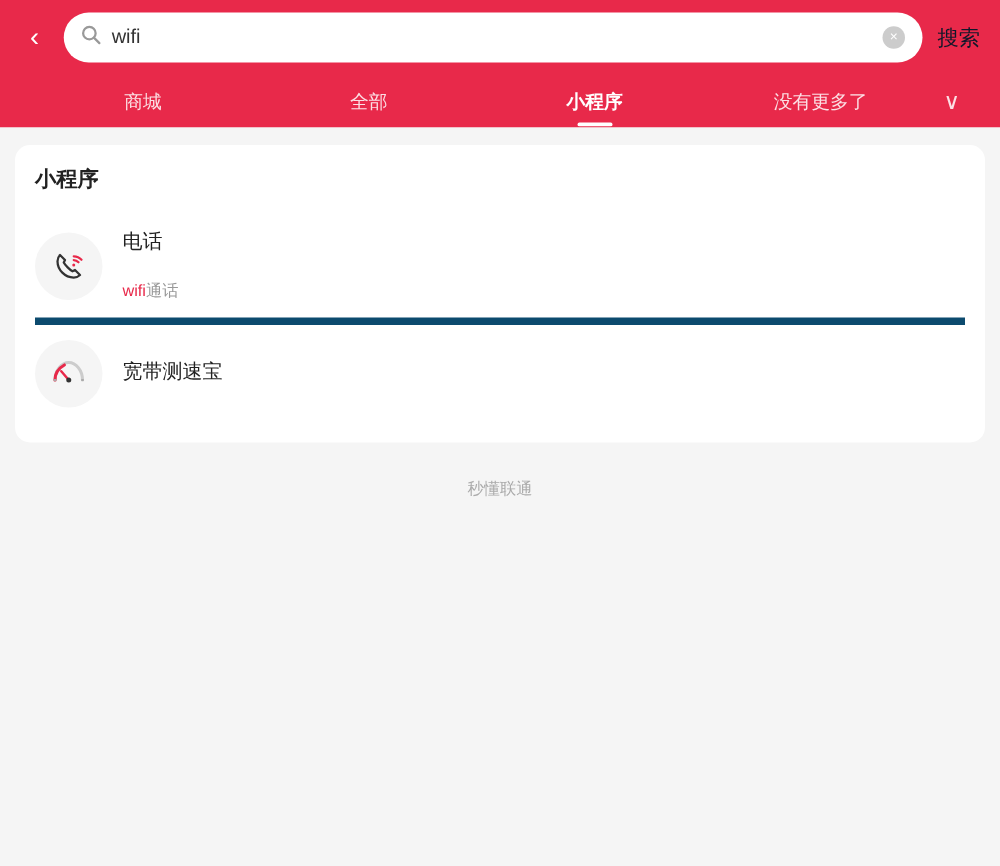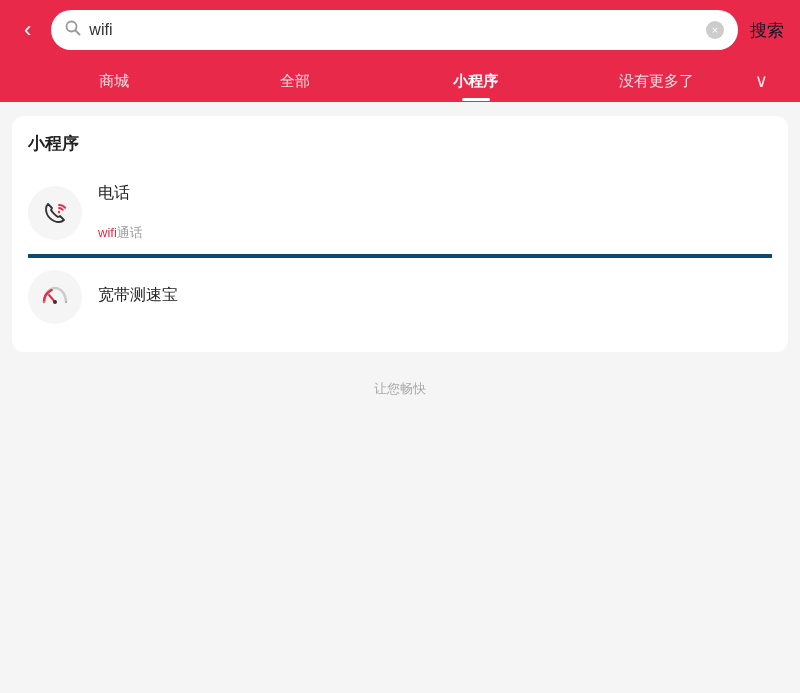--- a/index.html
+++ b/index.html
@@ -129,21 +129,21 @@
 
     .list-item {
       display: flex;
       align-items: center;
       padding: 12px 0;
       gap: 16px;
       cursor: pointer;
       justify-content: center;
     }
     .list-item + .list-item {
-      border-top: 4px solid #0c4a6e;
+      border-top: 6px solid #0c4a6e;
     }
 
     .item-icon {
       width: 54px;
       height: 54px;
       border-radius: 50%;
       background: #f5f5f5;
       display: flex;
       align-items: center;
       justify-content: center;
@@ -242,14 +242,14 @@
           <line x1="7" y1="22" x2="5" y2="22" stroke="#aaa" stroke-width="1.5"></line>
           <line x1="27" y1="22" x2="29" y2="22" stroke="#aaa" stroke-width="1.5"></line>
         </svg>
       </div>
       <div class="item-info">
         <div class="item-title">宽带测速宝</div>
       </div>
     </div>
   </div>
 
-  <div class="no-more">让您畅快</div>
+  <div class="no-more">秒懂联通</div>
 </div>
 
 </body></html>

